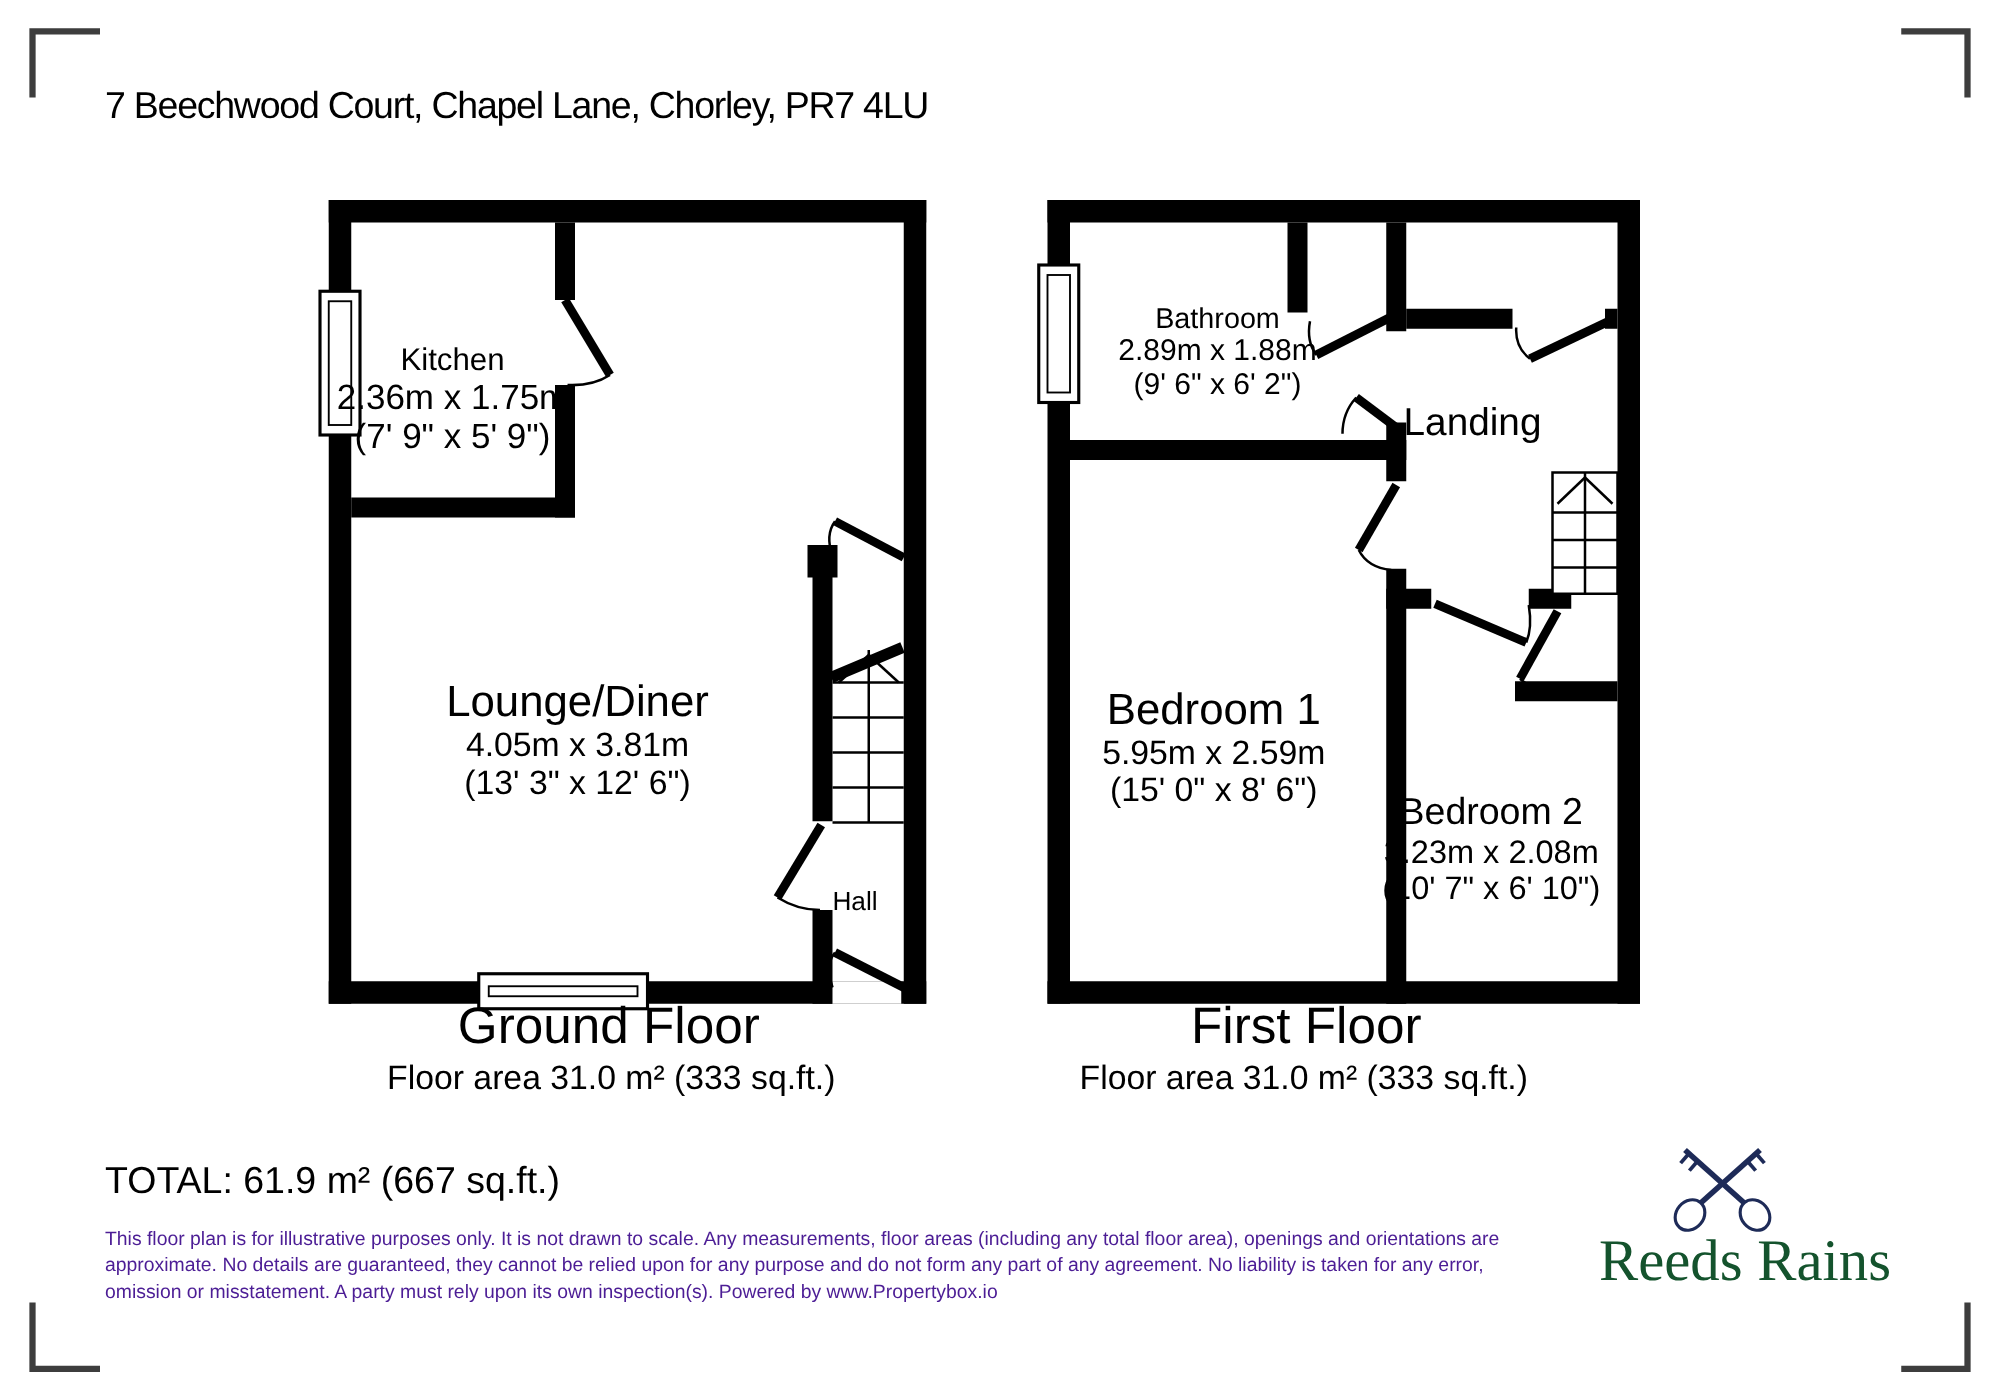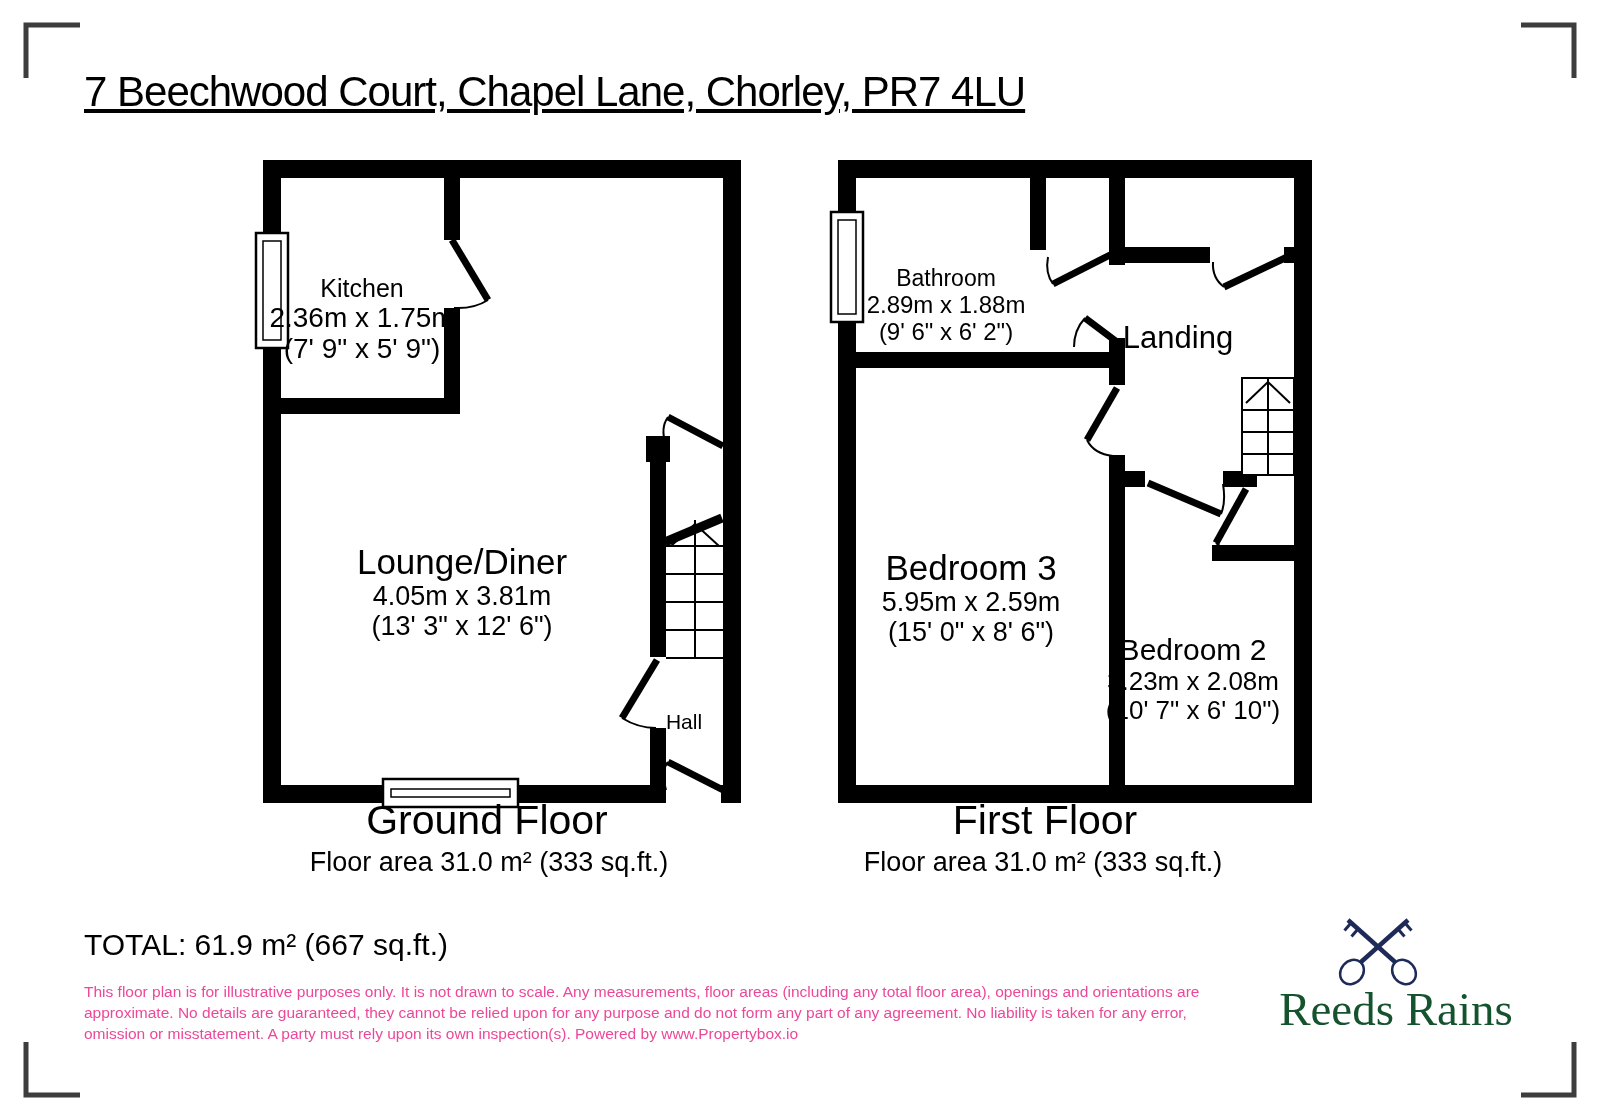--- a/index.html
+++ b/index.html
@@ -1,35 +1,35 @@
 <!DOCTYPE html>
 <html><head>
 <meta charset="utf-8">
 <style>
   html,body{margin:0;padding:0;background:#fff;}
   .canvas{position:relative;width:1600px;height:1119px;background:#ffffff;overflow:hidden;
           font-family:"Liberation Sans",sans-serif;color:#000;}
   .abs{position:absolute;}
   #plan-svg{position:absolute;left:0;top:0;}
-  .page-title{left:84px;top:68px;font-size:42px;letter-spacing:-1px;white-space:nowrap;text-decoration:underline;}
+  .page-title{left:84px;top:68px;font-size:30px;letter-spacing:-1px;white-space:nowrap;}
   .room-label{transform:translateX(-50%);text-align:center;white-space:nowrap;line-height:1.12;}
   .room-name-lg{font-size:35px;}
   .room-dim-lg{font-size:27px;}
   .room-name-md{font-size:30px;}
   .room-dim-md{font-size:26px;}
   .room-name-sm{font-size:25px;}
   .room-dim-sm{font-size:28px;}
   .room-name-xs{font-size:23px;}
   .room-dim-xs{font-size:24px;}
   .solo-label-lg{transform:translateX(-50%);font-size:31px;white-space:nowrap;}
   .solo-label-sm{transform:translateX(-50%);font-size:21px;white-space:nowrap;}
   .floor-title{transform:translateX(-50%);font-size:41px;white-space:nowrap;}
   .floor-area{transform:translateX(-50%);font-size:27px;white-space:nowrap;}
   .total-line{left:84px;top:928px;font-size:30px;white-space:nowrap;}
-  .disclaimer{left:84px;top:981px;width:1120px;font-size:15.5px;line-height:21px;color:#ec4899;}
+  .disclaimer{left:84px;top:981px;width:1120px;font-size:15.5px;line-height:21px;color:#4c1d95;}
   .brand-text{left:1396px;top:982px;transform:translateX(-50%);font-family:"Liberation Serif",serif;
               font-size:47px;color:#14532d;white-space:nowrap;}
 </style>
 </head>
 <body>
 
 <div class="canvas">
 
   <svg id="plan-svg" width="1600" height="1119" viewBox="0 0 1600 1119">
 
@@ -187,28 +187,28 @@
   </div>
   <div class="abs room-label" style="left:462px;top:542px;">
     <div class="room-name-lg">Lounge/Diner</div>
     <div class="room-dim-lg">4.05m x 3.81m</div>
     <div class="room-dim-lg">(13' 3" x 12' 6")</div>
   </div>
   <div class="abs solo-label-sm" style="left:684px;top:710px;">Hall</div>
   <div class="abs floor-title" style="left:487px;top:797px;">Ground Floor</div>
   <div class="abs floor-area" style="left:489px;top:847px;">Floor area 31.0 m² (333 sq.ft.)</div>
 
-  <div class="abs room-label" style="left:946px;top:242px;margin-top:24px;">
+  <div class="abs room-label" style="left:974px;top:242px;">
     <div class="room-name-xs">Bathroom</div>
     <div class="room-dim-xs">2.89m x 1.88m</div>
     <div class="room-dim-xs">(9' 6" x 6' 2")</div>
   </div>
   <div class="abs solo-label-lg" style="left:1178px;top:320px;text-align:center;">Landing</div>
   <div class="abs room-label" style="left:971px;top:548px;">
-    <div class="room-name-lg">Bedroom 3</div>
+    <div class="room-name-lg">Bedroom 1</div>
     <div class="room-dim-lg">5.95m x 2.59m</div>
     <div class="room-dim-lg">(15' 0" x 8' 6")</div>
   </div>
   <div class="abs room-label" style="left:1193px;top:605px;margin-top:28px;">
     <div class="room-name-md">Bedroom 2</div>
     <div class="room-dim-md">3.23m x 2.08m</div>
     <div class="room-dim-md">(10' 7" x 6' 10")</div>
   </div>
   <div class="abs floor-title" style="left:1045px;top:797px;">First Floor</div>
   <div class="abs floor-area" style="left:1043px;top:847px;">Floor area 31.0 m² (333 sq.ft.)</div>

